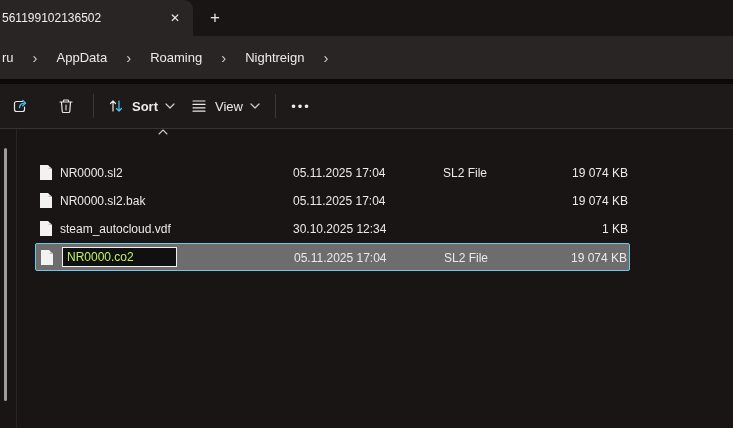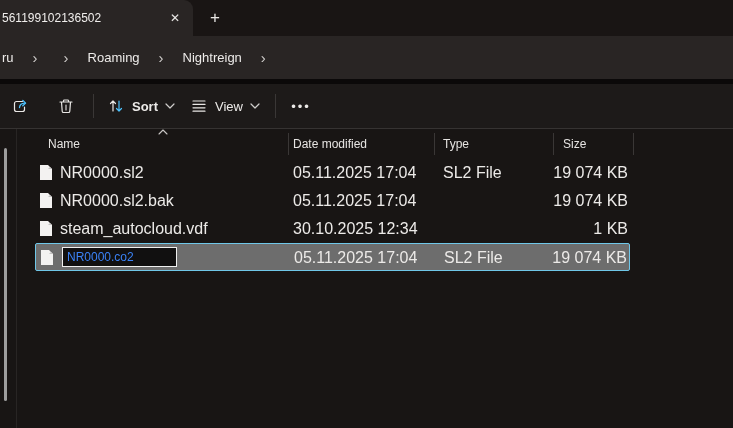--- a/index.html
+++ b/index.html
@@ -54,49 +54,50 @@
   .h-name{left:30px;}
   .h-date{left:275px;}
   .h-type{left:425px;}
   .h-size{left:545px;}
   .h-div{position:absolute;top:4px;width:1px;height:22px;background:#3a3736;}
   .hd1{left:270px;}.hd2{left:416px;}.hd3{left:535px;}.hd4{left:615px;}
   
   .row{position:absolute;left:17px;width:595px;height:28px;box-sizing:border-box;}
   .r0{top:30px;}.r1{top:58px;}.r2{top:86px;}.r3{top:114px;}
   .row.selected{background:#6d6d6d;border:1px solid #6fc7e8;border-radius:2px;}
-  .cell{position:absolute;top:0;height:28px;line-height:28px;font-size:16px;color:#eceae8;white-space:nowrap;overflow:hidden;}
+  .cell{position:absolute;top:0;height:28px;line-height:28px;font-size:12px;color:#eceae8;white-space:nowrap;overflow:hidden;}
   .c-name{left:25px;width:225px;}
   .c-date{left:258px;width:140px;}
   .c-type{left:408px;width:120px;}
   .c-size{right:2px;width:95px;text-align:right;}
   .ficon{position:absolute;left:5px;top:6px;width:12px;height:15px;background:#f3f2f1;
        clip-path:polygon(0 0,8px 0,12px 4px,12px 15px,0 15px);}
   .ficon::after{content:'';position:absolute;top:0;right:0;width:0;height:0;
        border-style:solid;border-width:0 0 4px 4px;border-color:transparent transparent #c3c2c1 transparent;}
   .rename-input{position:absolute;left:26px;top:3px;width:105px;height:18px;
        background:#111010;border:1px solid #f0f0f0;border-radius:0;
-       color:#3b82f6;font-size:12px;font-family:"Liberation Sans",sans-serif;
+       color:#bef264;font-size:12px;font-family:"Liberation Sans",sans-serif;
        padding:0 4px;outline:none;}
   svg{display:block;}
 </style>
 </head>
 <body>
 
 <div class="tabbar">
   <div class="tab">
     <span class="tab-title">561199102136502</span>
     <span class="tab-close">✕</span>
   </div>
   <div class="new-tab">+</div>
 </div>
 
 <div class="crumbbar">
   <span class="crumb">ru</span>
   <span class="crumb-sep">›</span>
+  <span class="crumb">AppData</span>
   <span class="crumb-sep">›</span>
   <span class="crumb">Roaming</span>
   <span class="crumb-sep">›</span>
   <span class="crumb">Nightreign</span>
   <span class="crumb-sep">›</span>
 </div>
 
 <div class="gapline"></div>
 
 <div class="toolbar">
@@ -156,30 +157,20 @@
     <div class="rail-thumb"></div>
   </div>
 
   <div class="file-area">
     <span class="sort-caret">
       <svg width="10" height="6" viewBox="0 0 10 6" fill="none">
           <path d="M1 5l4-4 4 4" stroke="#c8c6c4" stroke-width="1.1" stroke-linecap="round" stroke-linejoin="round"></path>
         </svg>
     </span>
 
-    <div class="list-header">
-      <span class="hdr h-name">Name</span>
-      <span class="h-div hd1"></span>
-      <span class="hdr h-date">Date modified</span>
-      <span class="h-div hd2"></span>
-      <span class="hdr h-type">Type</span>
-      <span class="h-div hd3"></span>
-      <span class="hdr h-size">Size</span>
-      <span class="h-div hd4"></span>
-    </div>
 
     <div class="row r0">
       <span class="ficon"></span>
       <span class="cell c-name">NR0000.sl2</span>
       <span class="cell c-date">05.11.2025 17:04</span>
       <span class="cell c-type">SL2 File</span>
       <span class="cell c-size">19 074 KB</span>
     </div>
 
     <div class="row r1">

